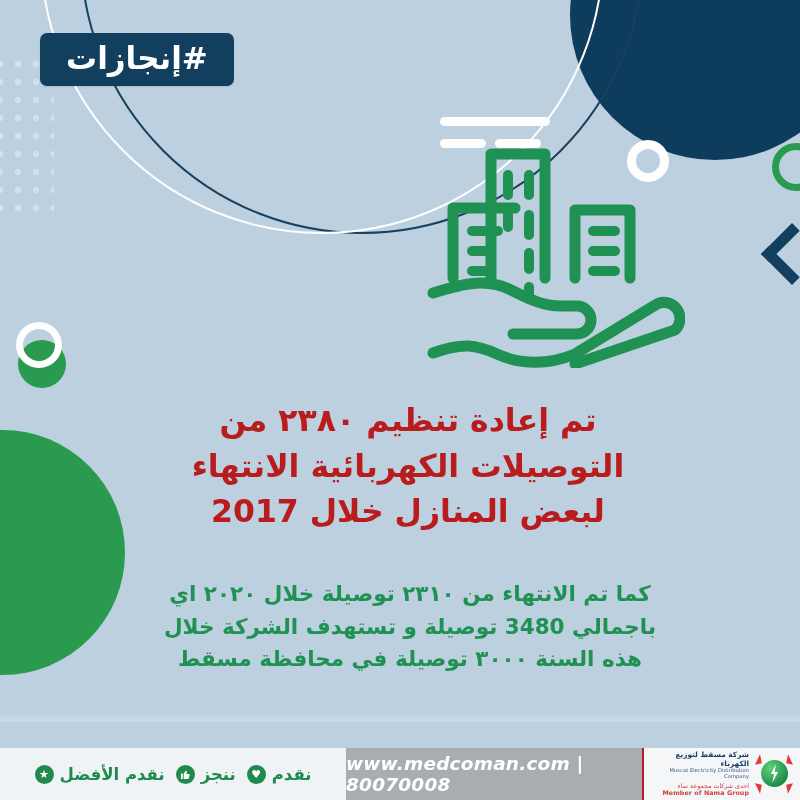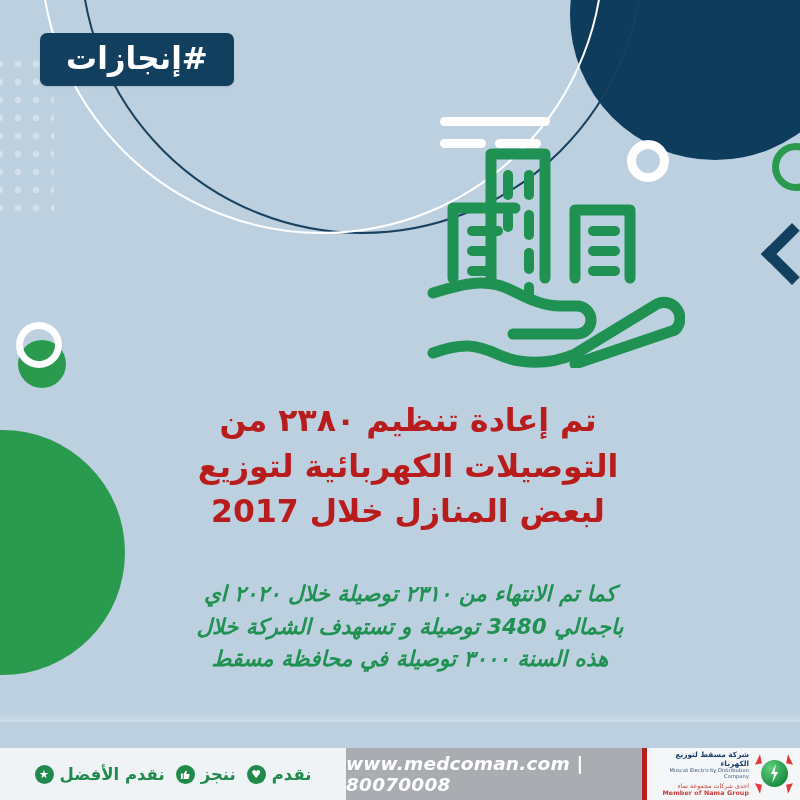--- a/index.html
+++ b/index.html
@@ -152,37 +152,36 @@
   #subheadline{
     position:absolute;
     left:112px;right:92px;top:578px;
     direction:rtl;
     text-align:center;
     color:#1f9152;
     font-size:21.5px;
     font-weight:bold;
     line-height:1.52;
     letter-spacing:.2px;
-    font-style:italic;
   }
   #subheadline .ln{display:block;white-space:nowrap;}
 
   
   #footer{
     position:absolute;left:0;bottom:0;width:800px;height:52px;
     display:flex;align-items:stretch;
     background:#eef2f6;
   }
   #footer-logo{
     width:158px;
     background:#f4f6f8;
     display:flex;align-items:center;gap:5px;
     padding:0 6px;
     box-sizing:border-box;
-    border-left:5px solid #b91c1c;
+    border-left:2px solid #b91c1c;
   }
   .logo-mark{
     position:relative;width:40px;height:38px;flex:0 0 40px;
   }
   .logo-circle{
     position:absolute;left:7px;top:5px;width:27px;height:27px;
     border-radius:50%;
     background:radial-gradient(circle at 35% 30%,#5fcf7a,#1a8a44 75%);
   }
   .logo-bolt{
@@ -287,21 +286,21 @@
 
         <rect x="163" y="108" width="32" height="10" rx="5"></rect>
         <rect x="163" y="128" width="32" height="10" rx="5"></rect>
         <rect x="163" y="148" width="32" height="10" rx="5"></rect>
       </g>
     </svg>
   </div>
 
   <div id="headline">
     <span class="ln">تم إعادة تنظيم ٢٣٨٠ من</span>
-    <span class="ln">التوصيلات الكهربائية لتوزيع</span>
+    <span class="ln">التوصيلات الكهربائية الانتهاء</span>
     <span class="ln">لبعض المنازل خلال 2017</span>
   </div>
 
   <div id="subheadline">
     <span class="ln">كما تم الانتهاء من ٢٣١٠ توصيلة خلال ٢٠٢٠ اي</span>
     <span class="ln">باجمالي 3480 توصيلة و تستهدف الشركة خلال</span>
     <span class="ln">هذه السنة ٣٠٠٠ توصيلة في محافظة مسقط</span>
   </div>
 
   <div id="footer">

